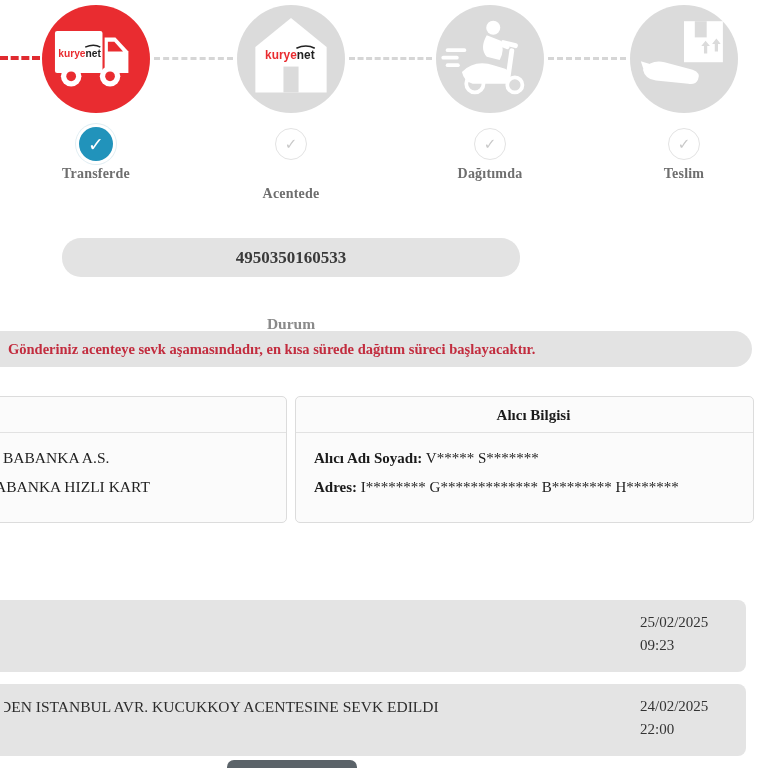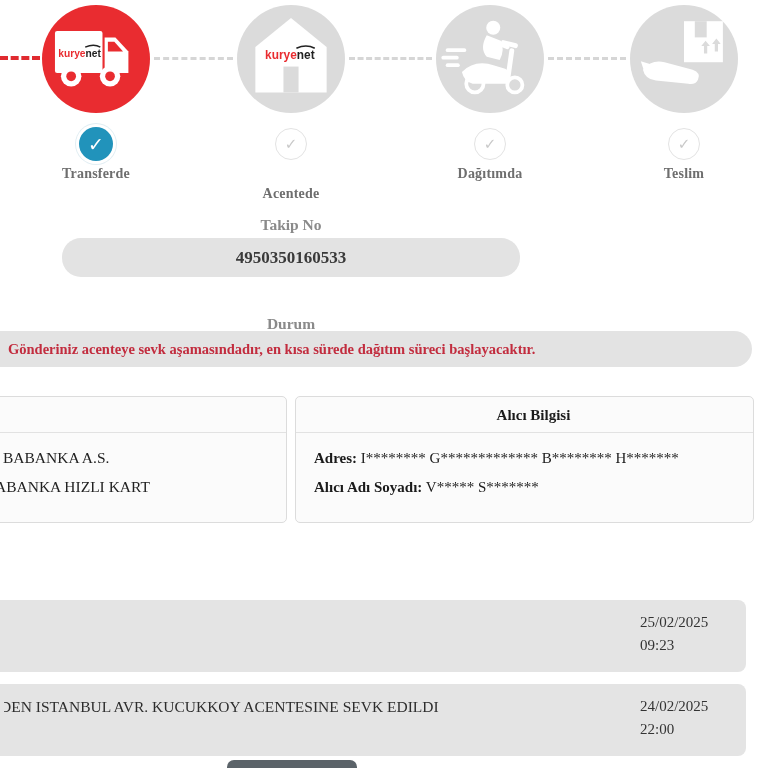--- a/index.html
+++ b/index.html
@@ -154,43 +154,42 @@
   <div class="check active" style="left:79px;"><span>✓</span></div>
   <div class="check inactive" style="left:275px;"><span>✓</span></div>
   <div class="check inactive" style="left:474px;"><span>✓</span></div>
   <div class="check inactive" style="left:668px;"><span>✓</span></div>
 
   <div class="step-label" style="left:31px;">Transferde</div>
   <div class="step-label" style="left:226px;margin-top:20px;">Acentede</div>
   <div class="step-label" style="left:425px;">Dağıtımda</div>
   <div class="step-label" style="left:619px;">Teslim</div>
 
-  <div class="section-heading" style="top:216px;">Takip No</div>
   <div class="pill tracking-pill">
     <span>4950350160533</span>
   </div>
 
   <div class="section-heading" style="top:315px;">Durum</div>
   <div class="pill status-pill">
     <span>Gönderiniz acenteye sevk aşamasındadır, en kısa sürede dağıtım süreci başlayacaktır.</span>
   </div>
 
   <div class="panel left">
     <div class="panel-header"></div>
     <div class="panel-body">
       <p class="line1">BABANKA A.S.</p>
       <p class="line2">ABANKA HIZLI KART</p>
     </div>
   </div>
 
   <div class="panel right">
     <div class="panel-header">Alıcı Bilgisi</div>
     <div class="panel-body">
+      <p><b>Alıcı Adı Soyadı:</b> <span>V***** S*******</span></p>
       <p><b>Adres:</b> <span>I******** G************* B******** H*******</span></p>
-      <p><b>Alıcı Adı Soyadı:</b> <span>V***** S*******</span></p>
     </div>
   </div>
 
   <div class="event-row r1" style="top:600px;">
     <div class="event-when">
       <div>25/02/2025</div>
       <div>09:23</div>
     </div>
   </div>
   <div class="event-row r2" style="top:684px;">

